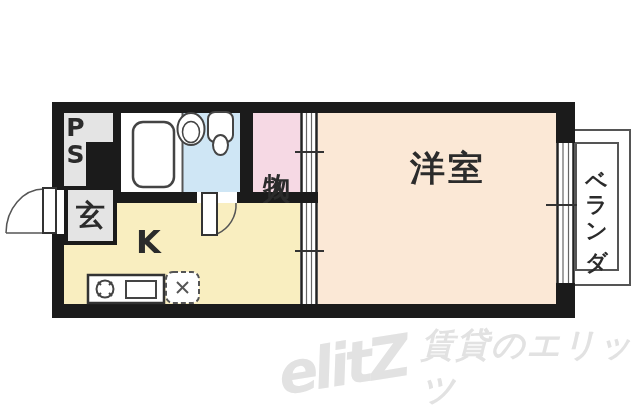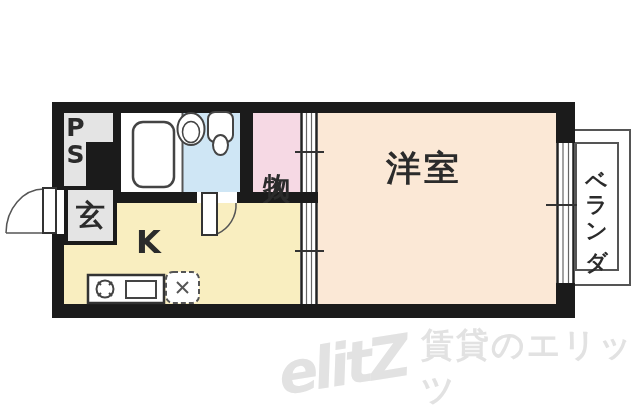--- a/index.html
+++ b/index.html
@@ -25,21 +25,21 @@
   .veranda-outer { border: 2px solid #555; background: #ffffff; }
   .veranda-inner { border: 2px solid #555; background: #ffffff; }
   
   #genkan-box { border: 4px solid #1b1b1b; background: #e4e4e4; }
   
   #watermark { position: absolute; left: 278px; top: 326px; width: 362px; height: 78px;
                color: #e2e2e2; display: flex; align-items: center; pointer-events: none; }
   #watermark .logo { font-size: 58px; font-weight: 900; font-style: italic;
                      transform: rotate(-9deg); letter-spacing: -4px; margin-right: 14px; }
   #watermark .wm-text { font-size: 33px; font-weight: 700; letter-spacing: 2px;
-                        padding-top: 6px; }
+                        padding-top: 6px; font-style: italic; }
   svg { position: absolute; left: 0; top: 0; }
 </style>
 </head>
 <body>
 
 <div id="canvas">
 
   <div class="abs veranda-outer" style="left:568px; top:129px; width:63px; height:157px;"></div>
   <div class="abs veranda-inner" style="left:575px; top:142px; width:44px; height:129px;"></div>
 
@@ -53,21 +53,21 @@
   <div class="room" style="left:183px; top:113px; width:57px; height:79px; background:#cfe6f5;"></div>
 
   <div class="room center" style="left:253px; top:113px; width:47px; height:79px; background:#f6d9e4;">
     <span class="lbl vert" style="position:static; font-size:27px;">物入</span>
   </div>
 
   <div class="room white" style="left:300px; top:113px; width:18px; height:79px;"></div>
   <div class="room white" style="left:300px; top:203px; width:18px; height:101px;"></div>
 
   <div class="room" style="left:318px; top:113px; width:238px; height:191px; background:#fbe8d6;"></div>
-  <div class="lbl" id="western-label" style="left:356px; top:150px; width:136px;">
+  <div class="lbl" id="western-label" style="left:380px; top:150px; width:136px;">
     <div class="line1">洋室</div>
   </div>
 
   <div class="room" style="left:64px; top:203px; width:236px; height:101px; background:#f9eec0;"></div>
   <div class="lbl" style="left:136px; top:226px; font-size:32px;">K</div>
 
   <div class="room white" style="left:197px; top:192px; width:40px; height:11px;"></div>
 
   <div class="room white" style="left:52px; top:190px; width:12px; height:44px;"></div>
 

